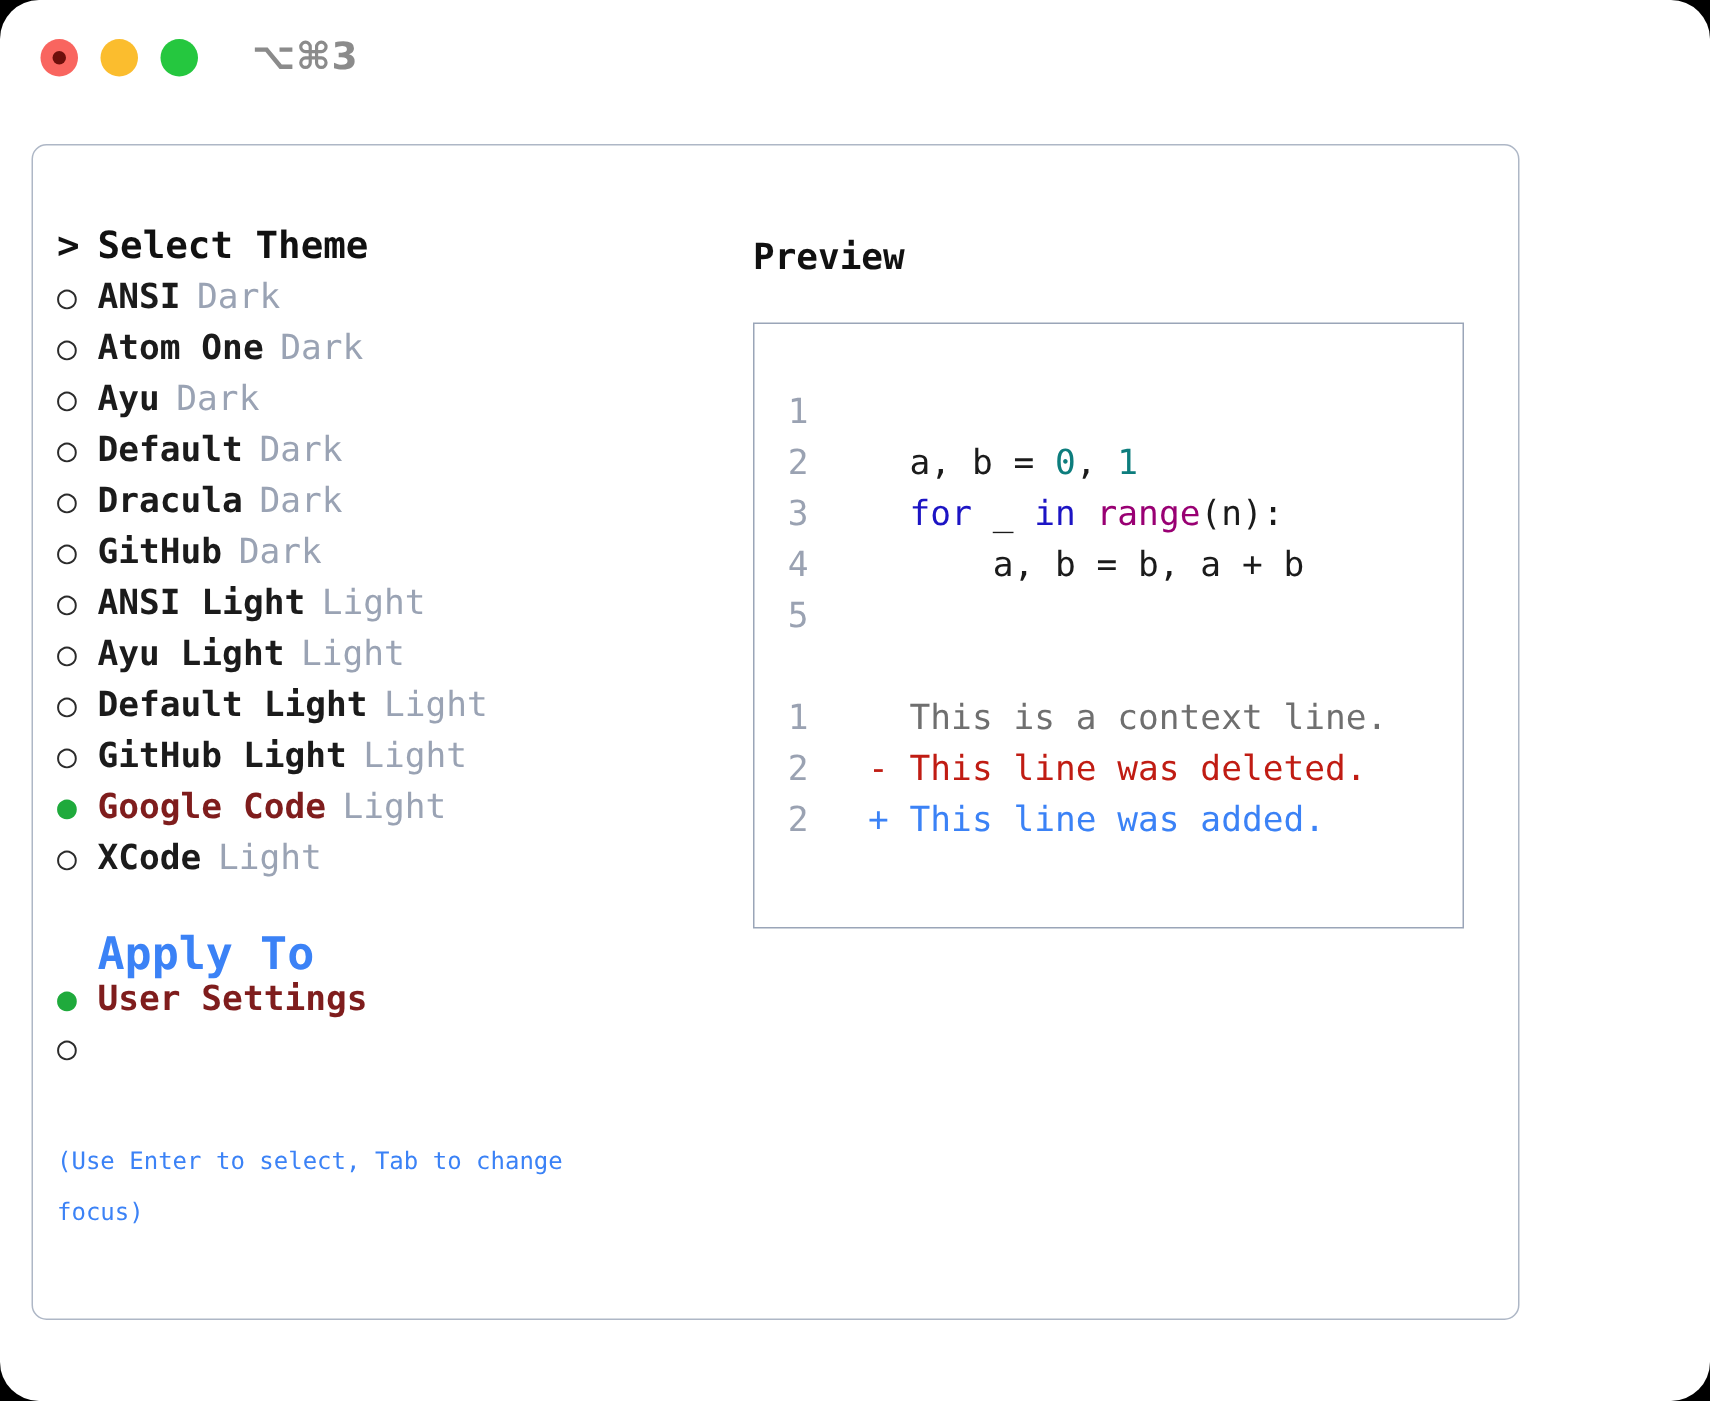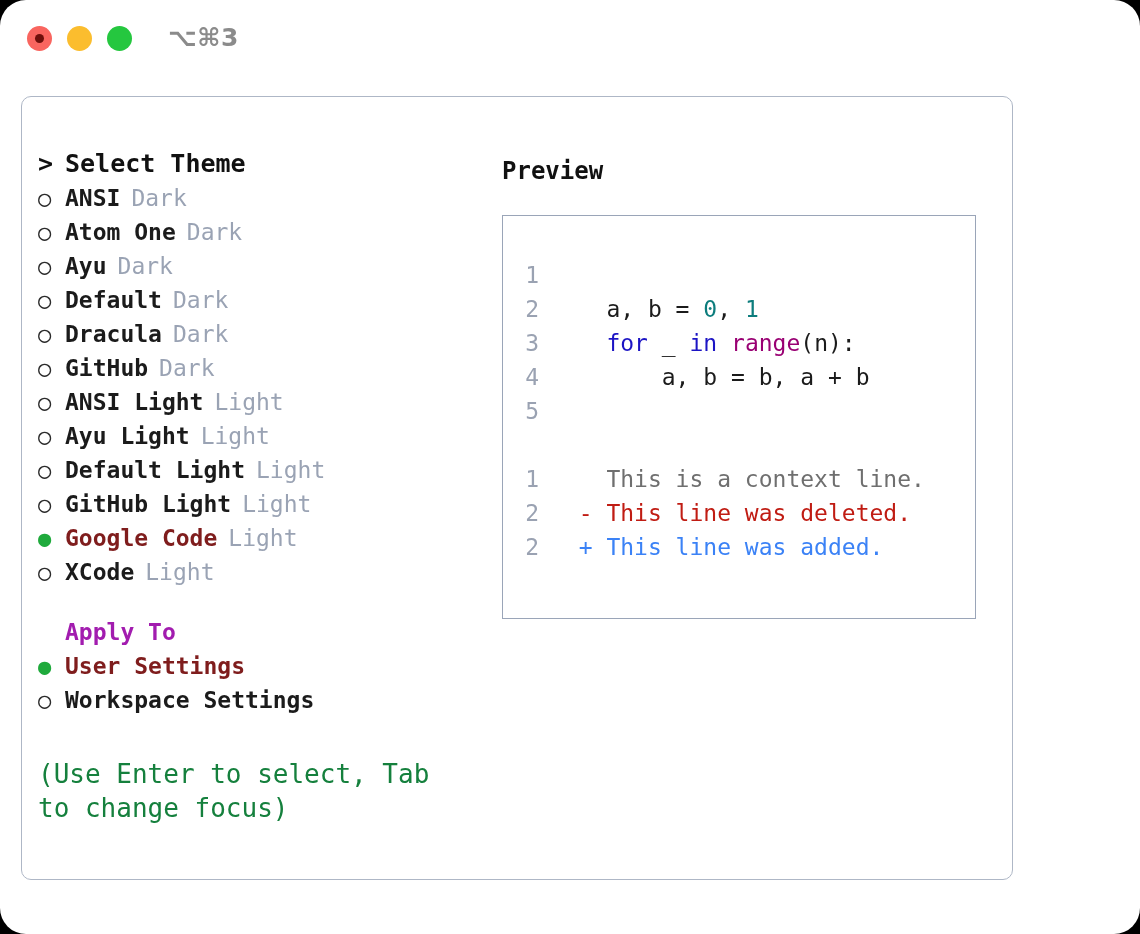--- a/index.html
+++ b/index.html
@@ -127,36 +127,36 @@
     display: inline-block;
     width: 27px;
     flex: 0 0 27px;
   }
 
   #apply-block { margin-top: 26px; }
   #apply-header {
     display: flex;
     align-items: baseline;
     height: 34px;
-    font-size: 23px;
-    font-weight: 700;
-    color: #a21caf;
+    font-size: 30px;
+    font-weight: 700;
+    color: #3b82f6;
   }
   #apply-header .spacer {
     display: inline-block;
     width: 27px;
     flex: 0 0 27px;
   }
 
   #hint {
     margin-top: 36px;
     width: 400px;
-    font-size: 26px;
+    font-size: 16px;
     line-height: 34px;
-    color: #15803d;
+    color: #3b82f6;
   }
 
   
   #preview-column {
     position: absolute;
     left: 480px;
     top: 60px;
     width: 490px;
   }
   #preview-title {
@@ -292,21 +292,20 @@
           <span class="spacer"></span>
           <span>Apply To</span>
         </div>
         <div id="apply-list">
             <div class="row selected">
               <span class="bullet sel">●</span>
               <span class="label">User Settings</span>
             </div>
             <div class="row">
               <span class="bullet">○</span>
-              <span class="label">Workspace Settings</span>
             </div>
           </div>
       </div>
 
       <div id="hint">(Use Enter to select, Tab to change focus)</div>
     </div>
 
     <div id="preview-column">
       <div id="preview-title">Preview</div>
       <div id="preview-box">

